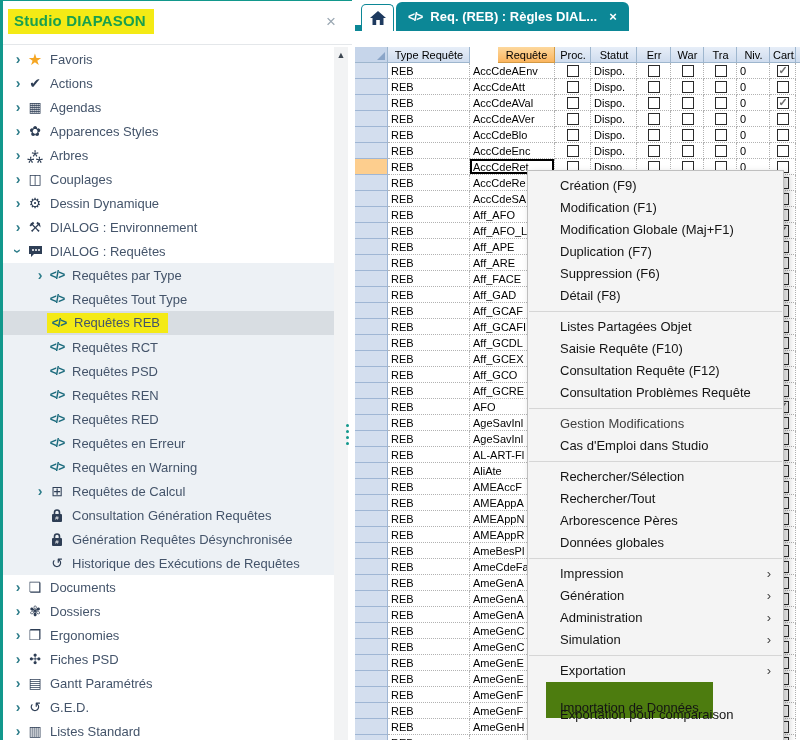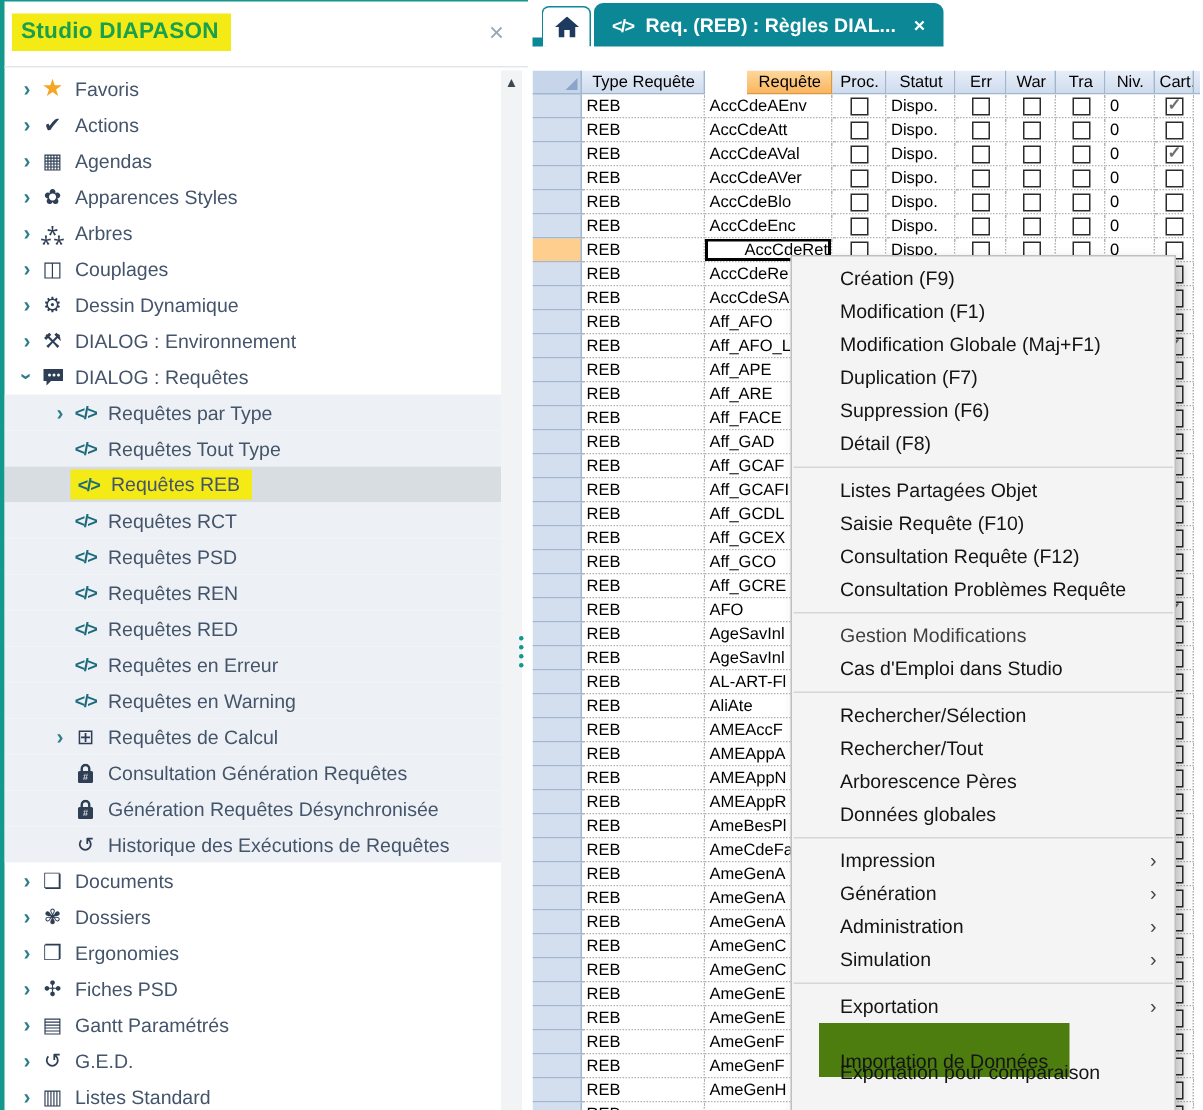--- a/index.html
+++ b/index.html
@@ -71,21 +71,21 @@
   .ghead .corner { position:relative; background:#c6d5ea; }
   .ghead .corner:after { content:""; position:absolute; right:2px; bottom:2px;
     border-bottom:8px solid #8aa5c8; border-left:8px solid transparent; }
   .ghead .orange { background:linear-gradient(#fdd89d,#fbb55f); border-right:1px solid #d49a44;
     border-bottom:1px solid #d49a44;margin-left:28px; }
   .handle { background:#D3DEEE; border-right:1px solid #9fb6d4; border-bottom:1px solid #9fb6d4; }
   .handle.sel { background:#FDCE8E; }
   .ck { display:flex; justify-content:center; align-items:center; }
   .cb { width:12px; height:12px; border:1.5px solid #2b2b2b; background:#fff;
     font-size:11px; line-height:9px; color:#6f6f6f; text-align:center; font-weight:bold; }
-  .selcell { box-shadow:inset 0 0 0 2px #000;text-align:right; }
+  .selcell { box-shadow:inset 0 0 0 2px #000; }
   .filler { border:none; background:#fff; }
 
   
   .cmenu { position:absolute; left:527px; top:170px; width:257px; height:575px;
     background:#F4F4F4; border:1px solid #BFBFBF; box-shadow:4px 4px 8px rgba(0,0,0,.25);
     padding-top:4px; overflow:hidden; }
   .mitem { position:relative; height:22px; line-height:22px; padding-left:32px;
     font-size:13px; color:#141414; white-space:nowrap; }
   .mitem.disabled { color:#404040; }
   .mitem .arrow { position:absolute; right:12px; top:0; color:#444; font-size:13px; }

